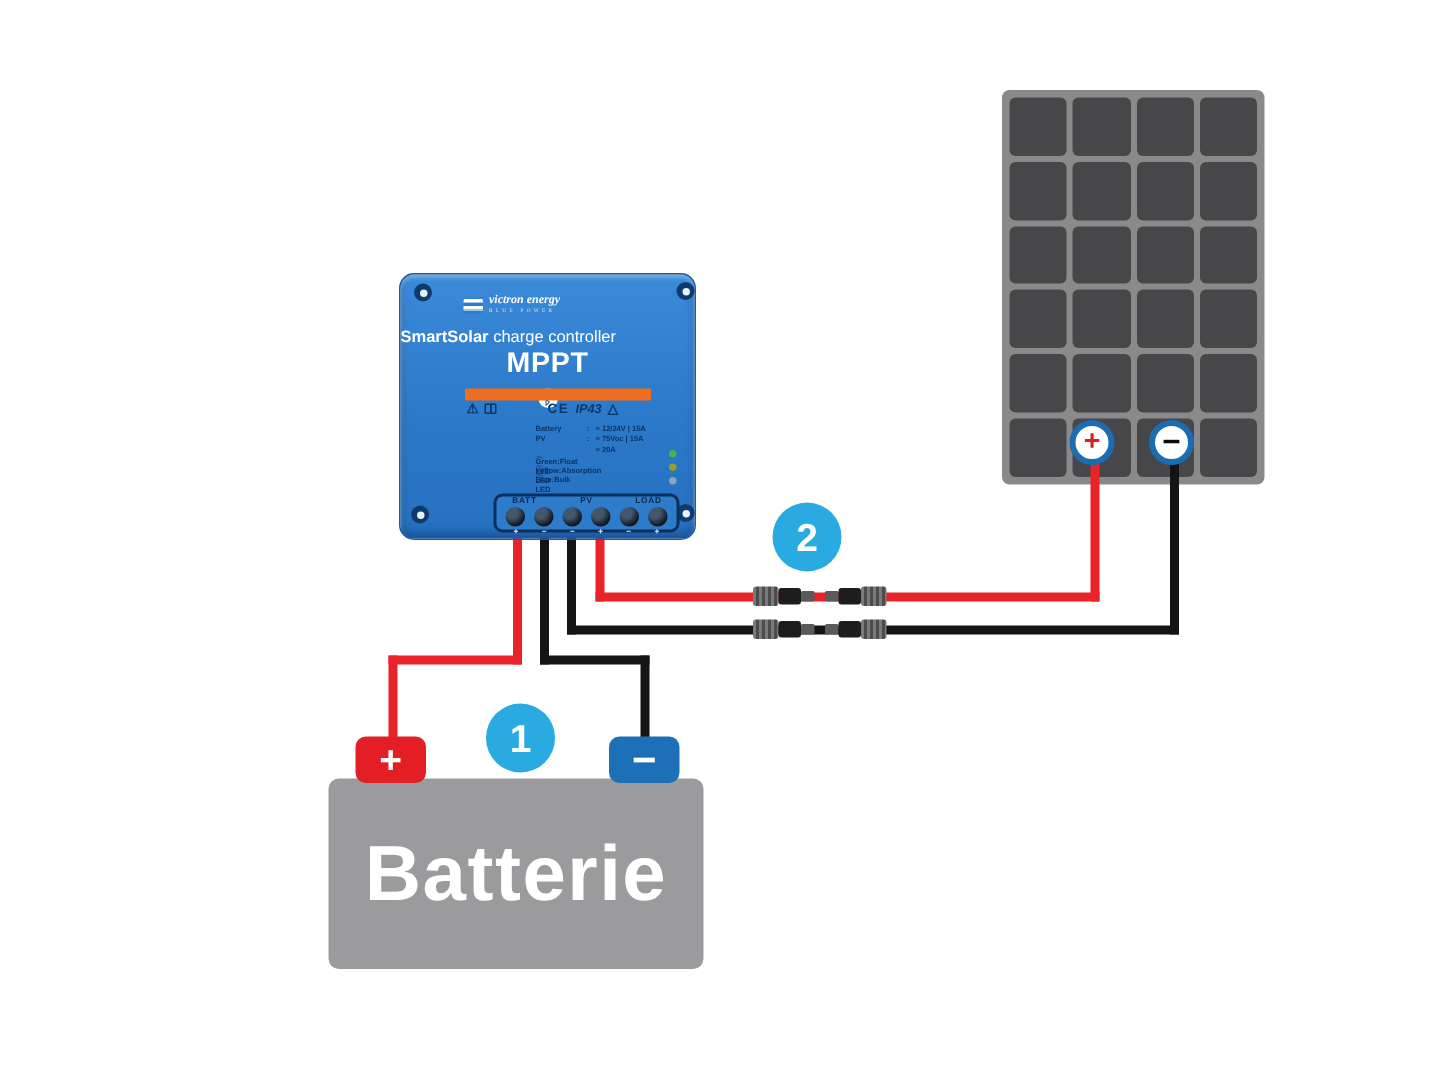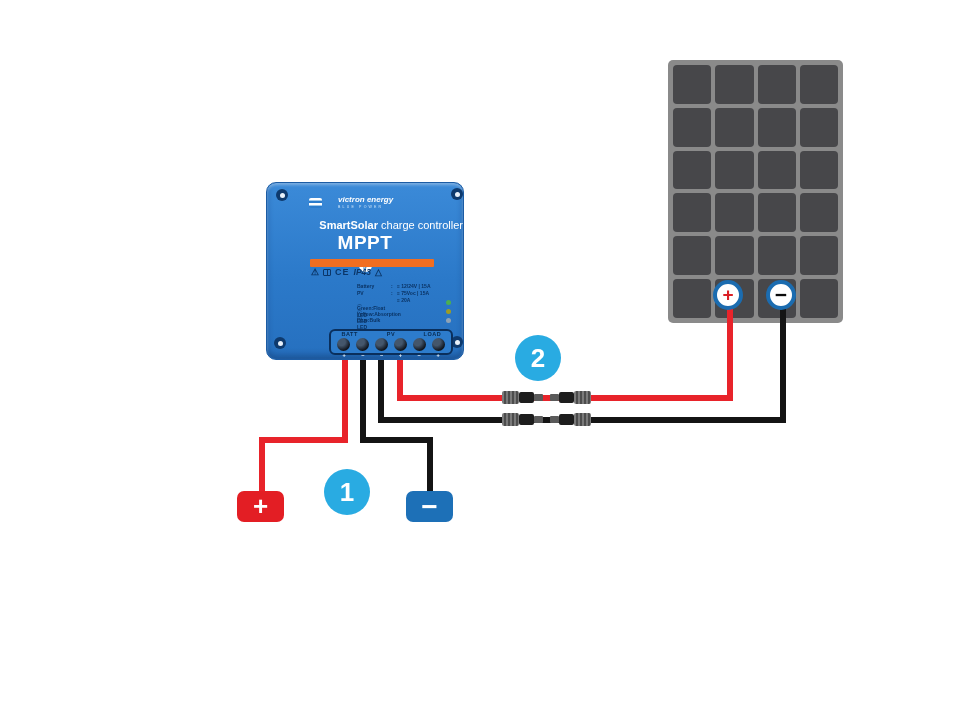--- a/index.html
+++ b/index.html
@@ -33,39 +33,39 @@
   .pv-term.neg{left:766px;top:280px;color:#0a0a0a;font-size:21px;}
 
   
   .ctrl{position:absolute;left:266px;top:182px;width:198px;height:178px;border-radius:10px;
         background:linear-gradient(180deg,#3b8ad8 0%,#2b79c9 55%,#2670bf 100%);
         border:1px solid #1c5ca4;box-sizing:border-box;z-index:4;
         box-shadow:inset 0 2px 3px rgba(255,255,255,.35), inset 0 -4px 6px rgba(0,20,60,.3);}
   .screw{position:absolute;width:12px;height:12px;border-radius:50%;background:#0e3a6e;
          display:flex;align-items:center;justify-content:center;}
   .screw i{width:5px;height:5px;border-radius:50%;background:#e8f1fa;display:block;}
-  .brand{position:absolute;left:42px;top:13px;display:flex;gap:16px;align-items:center;}
+  .brand{position:absolute;left:42px;top:13px;display:flex;gap:4px;align-items:flex-end;font-family:Liberation Serif, serif;}
   .brand .mark{width:13px;height:10px;border-radius:2px;margin-top:1px;
                background:repeating-linear-gradient(180deg,#ffffff 0 2px,#9cc6ea 2px 3px,#2b7ccc 3px 5px);}
   .brand .btxt{display:flex;flex-direction:column;line-height:1;}
   .brand .bname{color:#fff;font-weight:700;font-style:italic;font-size:8px;}
   .brand .btag{color:#cfe6fa;font-size:3.5px;letter-spacing:2.2px;text-transform:uppercase;margin-top:1.5px;}
-  .ctitle{position:absolute;left:0;top:36px;width:100%;text-align:right;color:#fff;font-size:11px;}
+  .ctitle{position:absolute;left:0;top:36px;width:100%;text-align:left;color:#fff;font-size:11px;}
   .ctitle b{font-weight:700;}
   .mpptrow{position:absolute;left:0;top:49px;width:100%;display:flex;align-items:center;
            justify-content:center;gap:5px;flex-direction:column;}
   .mppt{color:#fff;font-size:19px;font-weight:800;letter-spacing:.5px;}
   .bt{width:13px;height:13px;border-radius:50%;background:#fff;color:#1b6cb0;font-size:9px;
       font-weight:700;display:flex;align-items:center;justify-content:center;}
   .obar{position:absolute;left:43px;top:76px;width:124px;height:8px;background:#f16e21;border-radius:1px;}
   .certs{position:absolute;left:44px;top:85px;display:flex;align-items:center;gap:4px;
          color:#0b3668;font-size:9px;font-weight:700;line-height:1;}
   .certs .book{width:8px;height:7px;border:1px solid #0b3668;border-radius:1px;box-sizing:border-box;
          background:linear-gradient(90deg,transparent 0 3px,#0b3668 3px 4px,transparent 4px);}
-  .certs .ce{letter-spacing:1px;font-size:9px;}
+  .certs .ce{letter-spacing:1px;font-size:9px;margin-left:30px;}
   .certs .ip{font-size:8.5px;font-style:italic;}
   .specs{position:absolute;left:90px;top:100px;width:96px;color:#0a3364;}
   .spec-row{display:flex;font-size:5px;line-height:7px;}
   .spec-row .lbl{width:34px;font-weight:600;}
   .spec-row .sep{width:6px;font-weight:600;}
   .spec-row .val{flex:1;font-weight:700;}
   .spec-row.led{border-top:1px solid rgba(10,51,100,.45);}
   .leds{position:absolute;left:179px;top:117px;display:flex;flex-direction:column;gap:4px;}
   .led{width:5px;height:5px;border-radius:50%;}
   .led.green{background:#4caf50;}
@@ -266,20 +266,23 @@
     <div class="tpol">
       <span>+</span>
       <span>−</span>
       <span>−</span>
       <span>+</span>
       <span>−</span>
       <span>+</span>
     </div>
   </div>
 
+  <div class="battery">
+    <span class="blabel">Batterie</span>
+  </div>
   <div class="bterm pos">
     <span>+</span>
   </div>
   <div class="bterm neg">
     <span>−</span>
   </div>
 
   <div class="step one">
     <span>1</span>
   </div>

